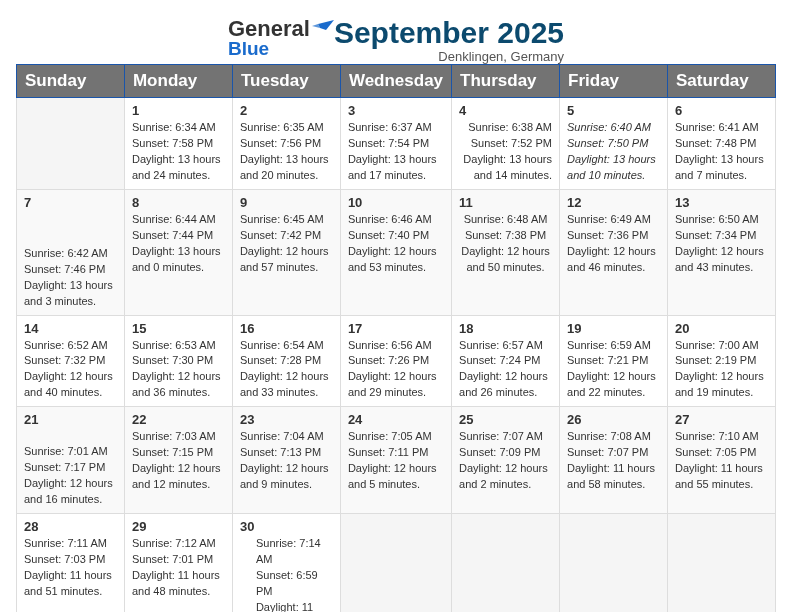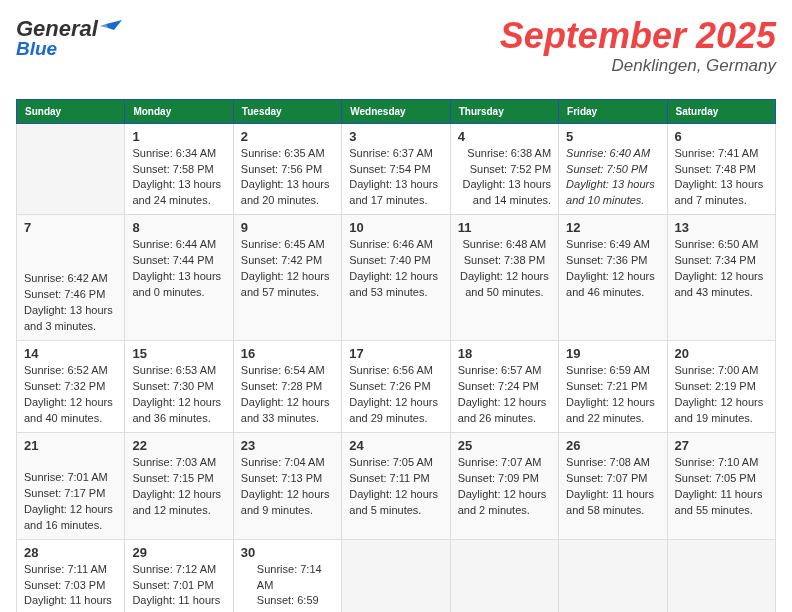--- a/index.html
+++ b/index.html
@@ -5,54 +5,53 @@
     * { box-sizing: border-box; margin: 0; padding: 0; }
     body {
       font-family: Arial, sans-serif;
       background: #fff;
       width: 792px;
       min-height: 612px;
       padding: 16px;
     }
     .header {
       display: flex;
-      justify-content: space-between;
+      justify-content: center;
       align-items: flex-start;
-      margin-bottom: 23px;
-      font-style: italic;
+      margin-bottom: 0;
     }
     .logo {
       display: flex;
       flex-direction: column;
       align-items: flex-start;
     }
     .title-block {
       text-align: right;
     }
     .month-title {
-      font-size: 36px;
+      font-size: 30px;
       font-weight: bold;
-      color: #ef4444;
+      color: #0c4a6e;
       line-height: 1.1;
     }
     .location {
-      font-size: 17px;
+      font-size: 13px;
       color: #555;
     }
     .calendar {
       width: 100%;
       border-collapse: collapse;
       border: 1px solid #ccc;
     }
     .calendar th {
-      background-color: #15803d;
+      background-color: #737373;
       color: #fff;
       text-align: left;
       padding: 6px 8px;
-      font-size: 10px;
+      font-size: 17px;
       border: 1px solid #1a55aa;
     }
     .calendar td {
       vertical-align: top;
       padding: 5px 7px;
       border: 1px solid #ddd;
       font-size: 11px;
       color: #333;
       width: 108px;
       min-height: 80px;
@@ -135,21 +134,21 @@
 Daylight: 13 hours and 14 minutes.</div>
         </td>
         <td>
           <span class="day-num">5</span>
           <div class="day-info" style="white-space: pre-line; font-style: italic;">Sunrise: 6:40 AM
 Sunset: 7:50 PM
 Daylight: 13 hours and 10 minutes.</div>
         </td>
         <td>
           <span class="day-num">6</span>
-          <div class="day-info" style="white-space: pre-line;">Sunrise: 7:41 AM
+          <div class="day-info" style="white-space: pre-line;">Sunrise: 6:41 AM
 Sunset: 7:48 PM
 Daylight: 13 hours and 7 minutes.</div>
         </td>
       </tr>
       <tr>
         <td>
           <span class="day-num">7</span>
           <div class="day-info" style="white-space: pre-line; margin-top: 36px;">Sunrise: 6:42 AM
 Sunset: 7:46 PM
 Daylight: 13 hours and 3 minutes.</div>

